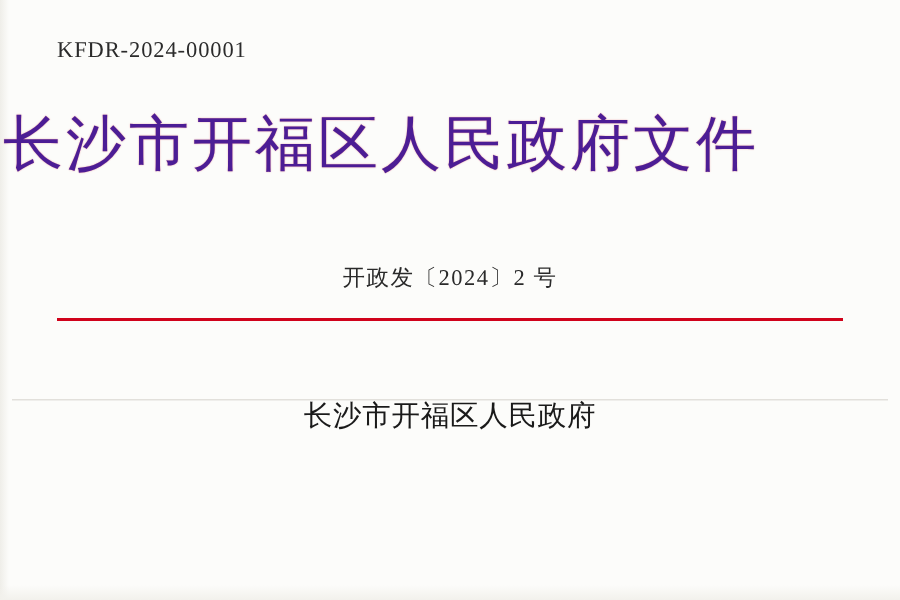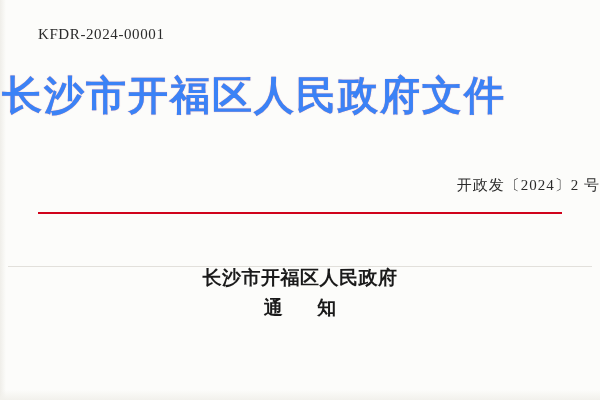--- a/index.html
+++ b/index.html
@@ -32,35 +32,35 @@
     font-family: "Liberation Serif", serif;
     white-space: nowrap;
   }
   
   .masthead {
     position: absolute;
     top: 68px;
     left: 0;
     width: 508px;
     text-align: center;
-    color: #3b82f6;
+    color: #4c1d95;
     font-size: 40px;
-    font-weight: bold;
+    font-weight: normal;
     letter-spacing: 2px;
     font-family: "DejaVu Serif", serif;
     text-shadow: 0 0 1px rgba(208,2,27,0.45);
     white-space: nowrap;
   }
   
   .issue-no {
     position: absolute;
     top: 176px;
     left: 0;
     width: 600px;
-    text-align: right;
+    text-align: center;
     font-size: 15px;
     color: #2a2a2a;
     letter-spacing: 1px;
     white-space: nowrap;
   }
   
   .red-rule {
     position: absolute;
     top: 212px;
     left: 38px;
@@ -85,21 +85,21 @@
     width: 600px;
     text-align: center;
     color: #1a1a1a;
   }
   .title-line {
     font-size: 19px;
     line-height: 30px;
     letter-spacing: 0.5px;
     white-space: nowrap;
     font-family: "DejaVu Serif", serif;
-    font-weight: 700;
+    font-weight: 400;
   }
   .title-line.l2 {
     letter-spacing: 0px;
   }
   .title-line.l3 {
     letter-spacing: 14px;
     padding-left: 14px;
   }
   .paper-edge-left {
     position: absolute;
@@ -130,18 +130,17 @@
   <div class="masthead">长沙市开福区人民政府文件</div>
 
   <div class="issue-no">开政发〔2024〕2 号</div>
 
   <div class="red-rule"></div>
 
   <div class="grey-rule"></div>
 
   <div class="title-block">
     <div class="title-line l1">长沙市开福区人民政府</div>
-    <div class="title-line l3">通    知</div>
   </div>
 
   <div class="paper-edge-bottom"></div>
 
 </div>
 
 </body></html>

